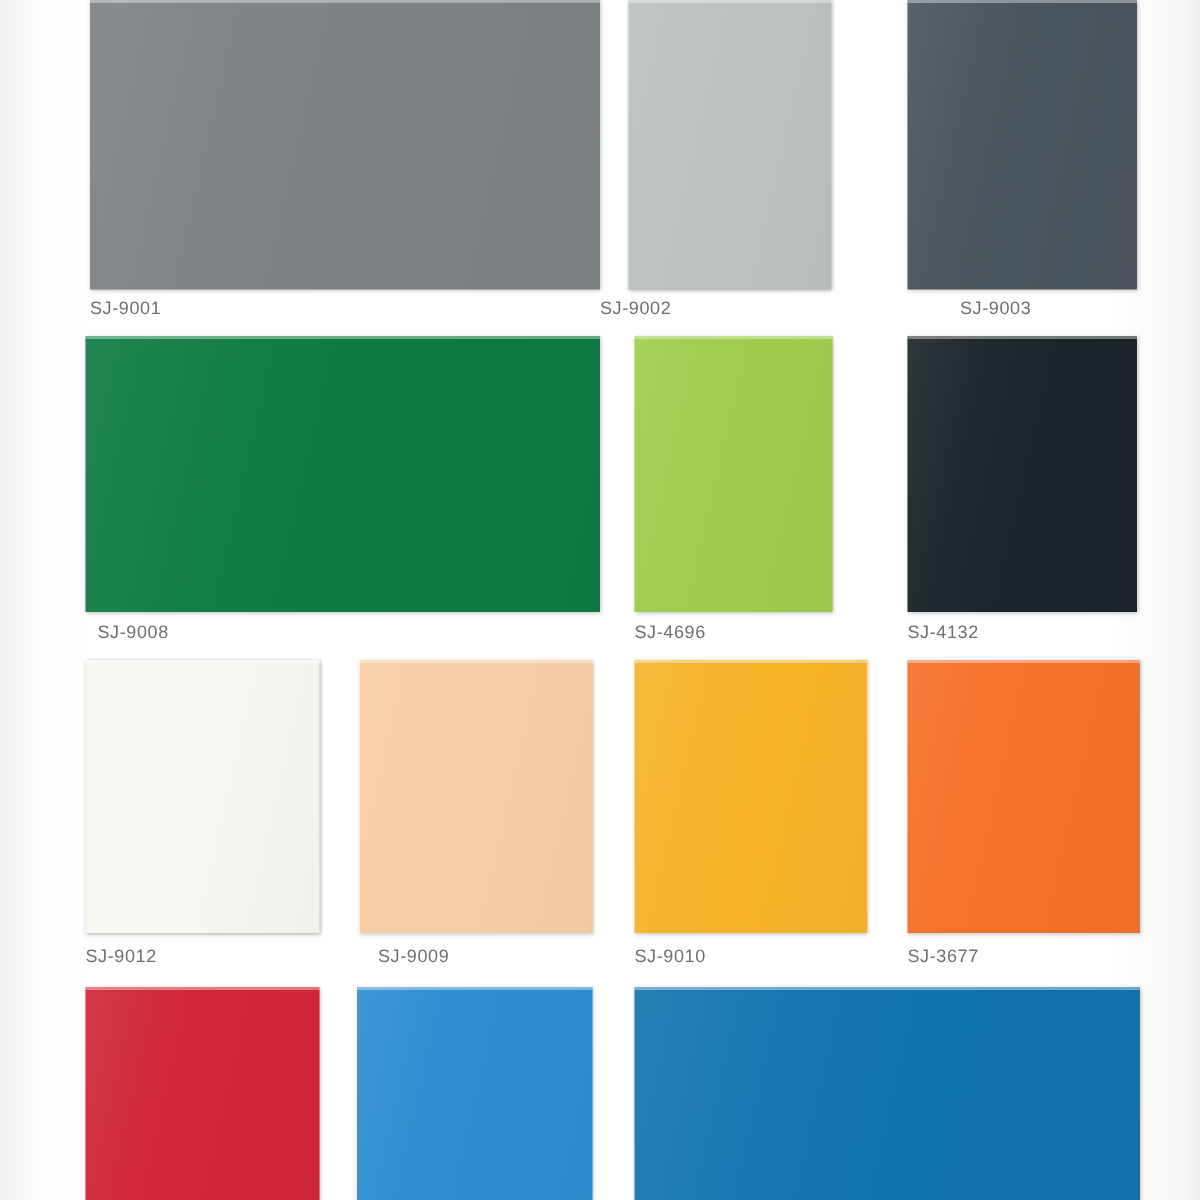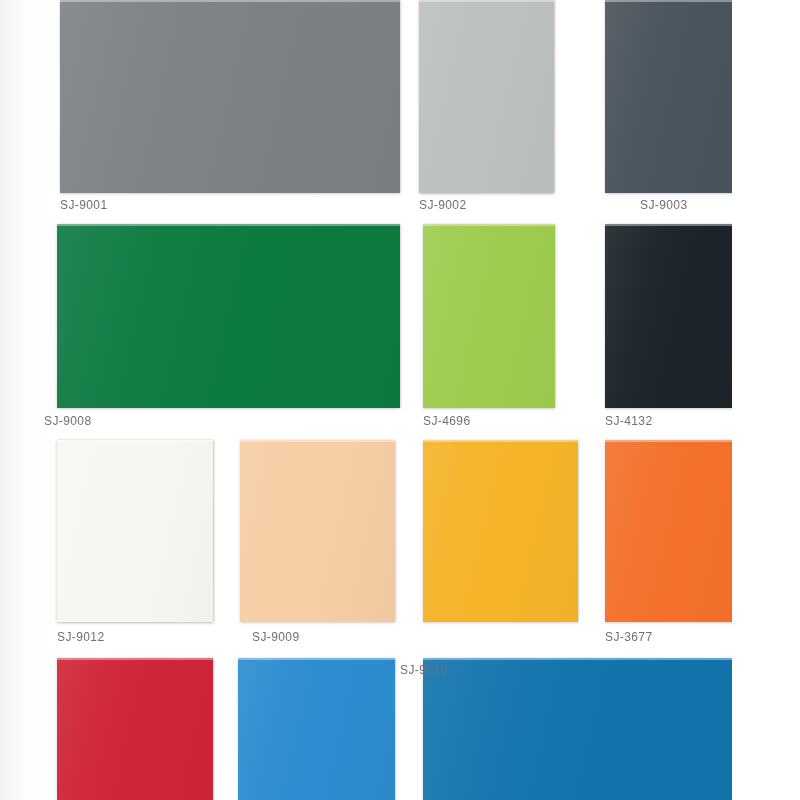--- a/index.html
+++ b/index.html
@@ -3,21 +3,21 @@
 <meta charset="utf-8">
 <title>Color Swatch Chart</title>
 <style>
   html, body {
     margin: 0;
     padding: 0;
     background: #ffffff;
   }
   #sheet {
     position: relative;
-    width: 732px;
+    width: 800px;
     height: 800px;
     overflow: hidden;
     background: #fdfdfd;
     font-family: "Liberation Sans", sans-serif;
     text-decoration: underline;
   }
   
   #paper-texture {
     position: absolute;
     inset: 0;
@@ -86,23 +86,23 @@
       <div class="swatch light-chip" style="left: 57px; top: 440px; width: 156px; height: 182px; background: rgb(247, 247, 242);"></div>
       <div class="swatch" style="left: 240px; top: 440px; width: 155px; height: 182px; background: rgb(246, 205, 164);"></div>
       <div class="swatch" style="left: 423px; top: 440px; width: 155px; height: 182px; background: rgb(245, 180, 41);"></div>
       <div class="swatch" style="left: 605px; top: 440px; width: 155px; height: 182px; background: rgb(244, 112, 42);"></div>
       <div class="swatch" style="left: 57px; top: 658px; width: 156px; height: 142px; background: rgb(207, 38, 56);"></div>
       <div class="swatch" style="left: 238px; top: 658px; width: 157px; height: 142px; background: rgb(45, 141, 208);"></div>
       <div class="swatch" style="left: 423px; top: 658px; width: 337px; height: 142px; background: rgb(18, 116, 173);"></div>
     </div>
   <div id="label-layer">
       <div class="label" style="left: 60px; top: 198px;">SJ-9001</div>
-      <div class="label" style="left: 419px; top: 198px; text-align: center;">SJ-9002</div>
+      <div class="label" style="left: 400px; top: 198px; text-align: center;">SJ-9002</div>
       <div class="label" style="left: 605px; top: 198px; margin-left: 35px;">SJ-9003</div>
-      <div class="label" style="left: 44px; top: 414px;">SJ-9008</div>
+      <div class="label" style="left: 65px; top: 414px;">SJ-9008</div>
       <div class="label" style="left: 423px; top: 414px;">SJ-4696</div>
       <div class="label" style="left: 605px; top: 414px;">SJ-4132</div>
       <div class="label" style="left: 57px; top: 630px;">SJ-9012</div>
       <div class="label" style="left: 240px; top: 630px; margin-left: 12px;">SJ-9009</div>
-      <div class="label" style="left: 400px; top: 630px; margin-top: 33px;">SJ-9010</div>
+      <div class="label" style="left: 423px; top: 630px;">SJ-9010</div>
       <div class="label" style="left: 605px; top: 630px;">SJ-3677</div>
     </div>
 </div>
 
 </body></html>

